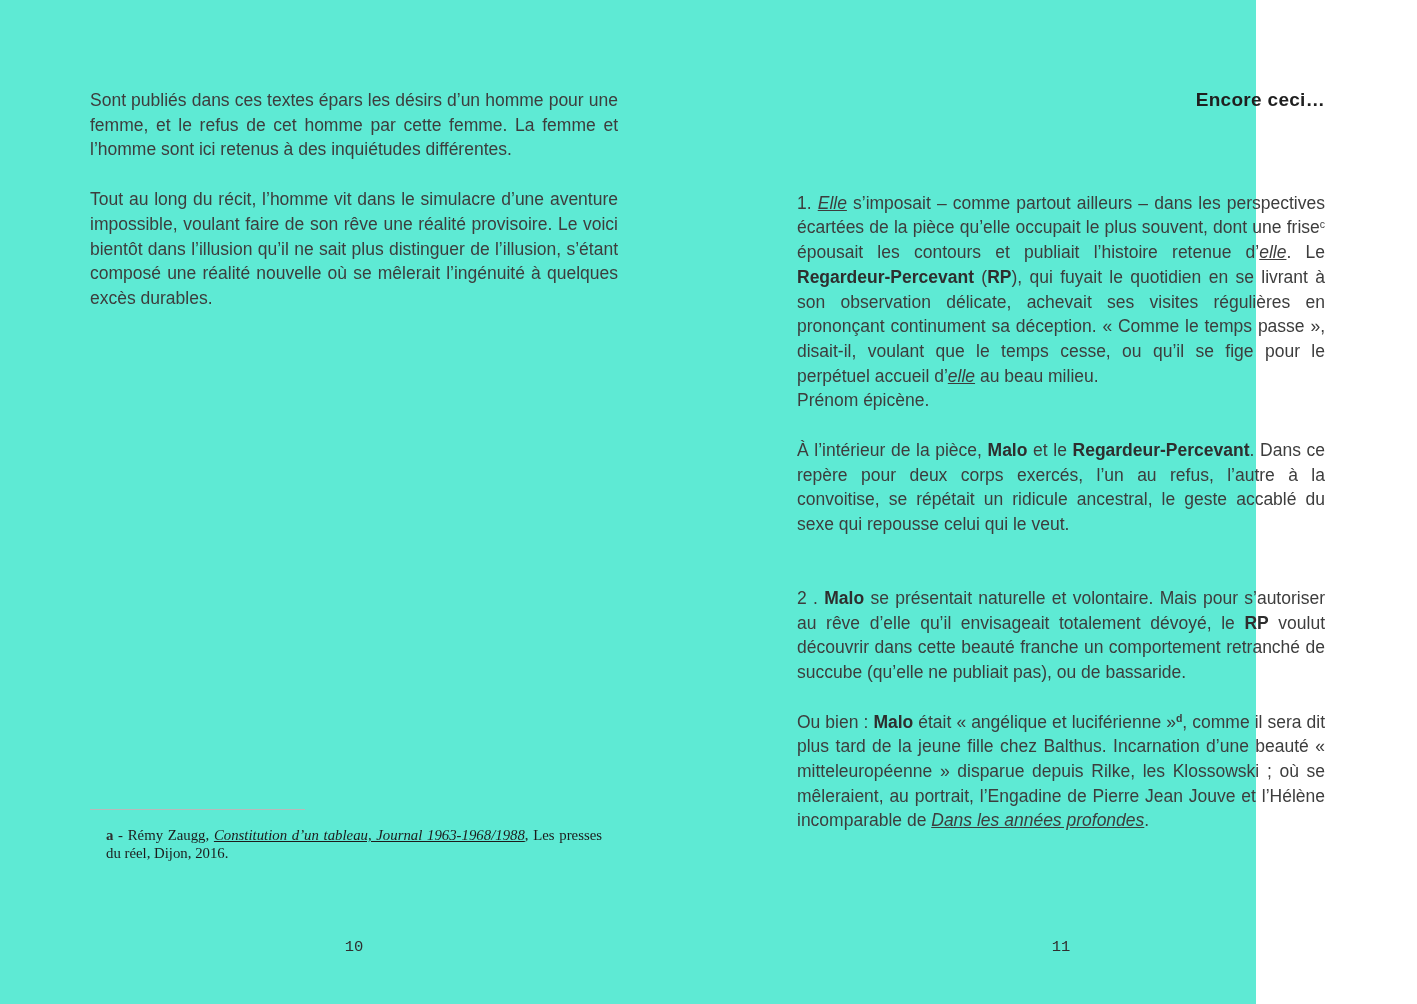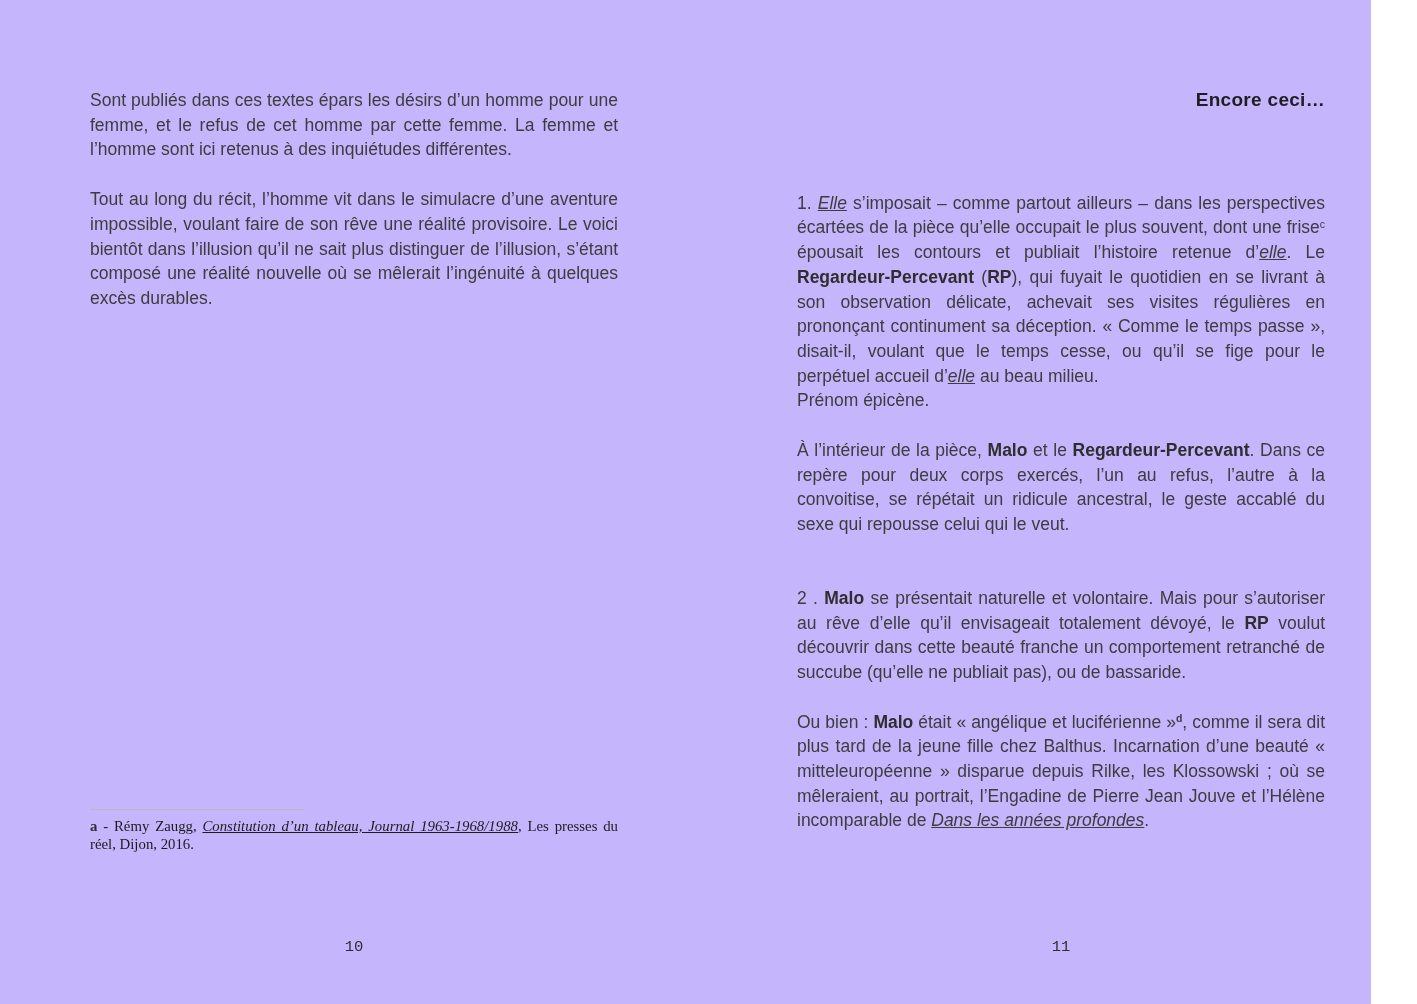--- a/index.html
+++ b/index.html
@@ -6,23 +6,23 @@
   html, body {
     margin: 0;
     padding: 0;
     background: #ffffff;
     width: 1417px;
     height: 1004px;
     overflow: hidden;
   }
   .spread {
     position: relative;
-    width: 1371px;
+    width: 1256px;
     height: 1004px;
-    background: #c4b5fd;
+    background: #5eead4;
     font-family: "Liberation Sans", sans-serif;
     color: #3d3d3d;
   }
   .page {
     position: absolute;
     top: 0;
     height: 1004px;
     width: 528px;
   }
   .page-left  { left: 90px; }
@@ -71,21 +71,21 @@
     line-height: 18px;
     color: #1c1c1c;
     text-align: justify;
   }
   .footnote-rule {
     border: none;
     border-top: 1px solid #b9b9b9;
     width: 215px;
     margin: 0 0 7px 0;
   }
-  .footnotes p { margin: 0; }
+  .footnotes p { margin: 16px; }
 
   .page-number {
     position: absolute;
     left: 0;
     top: 938px;
     width: 528px;
     text-align: center;
     font-family: Liberation Mono, monospace;
     font-size: 15.5px;
     color: #2f2f2f;

